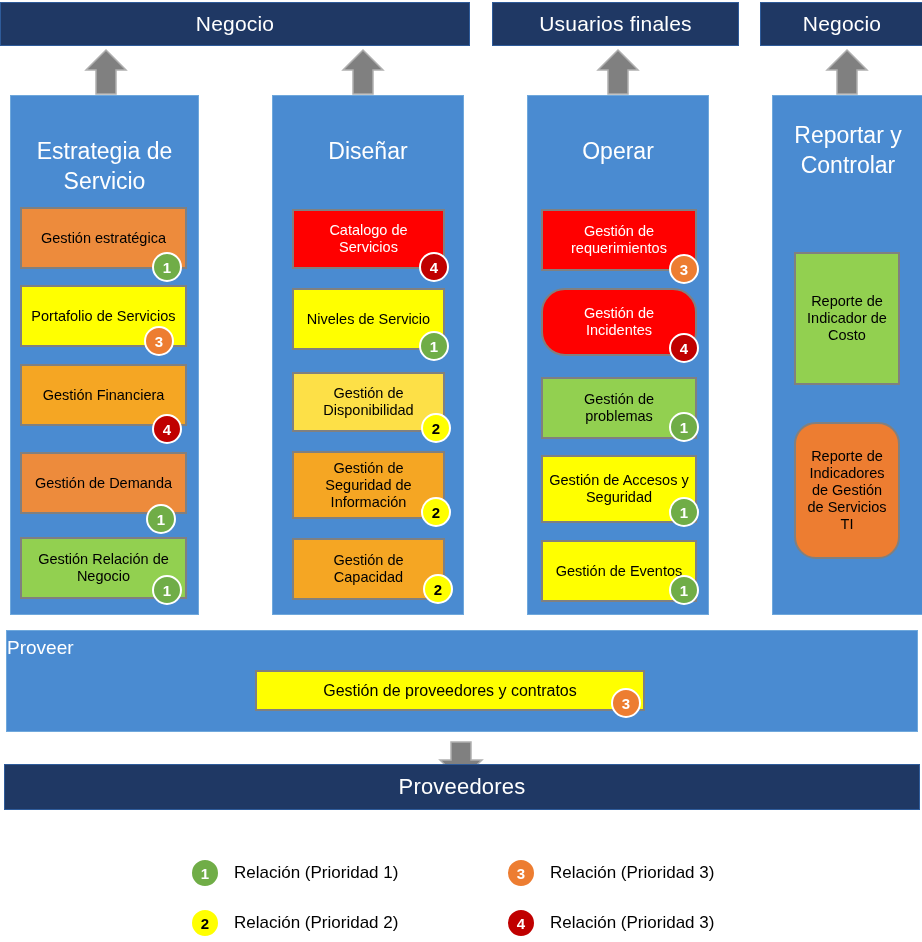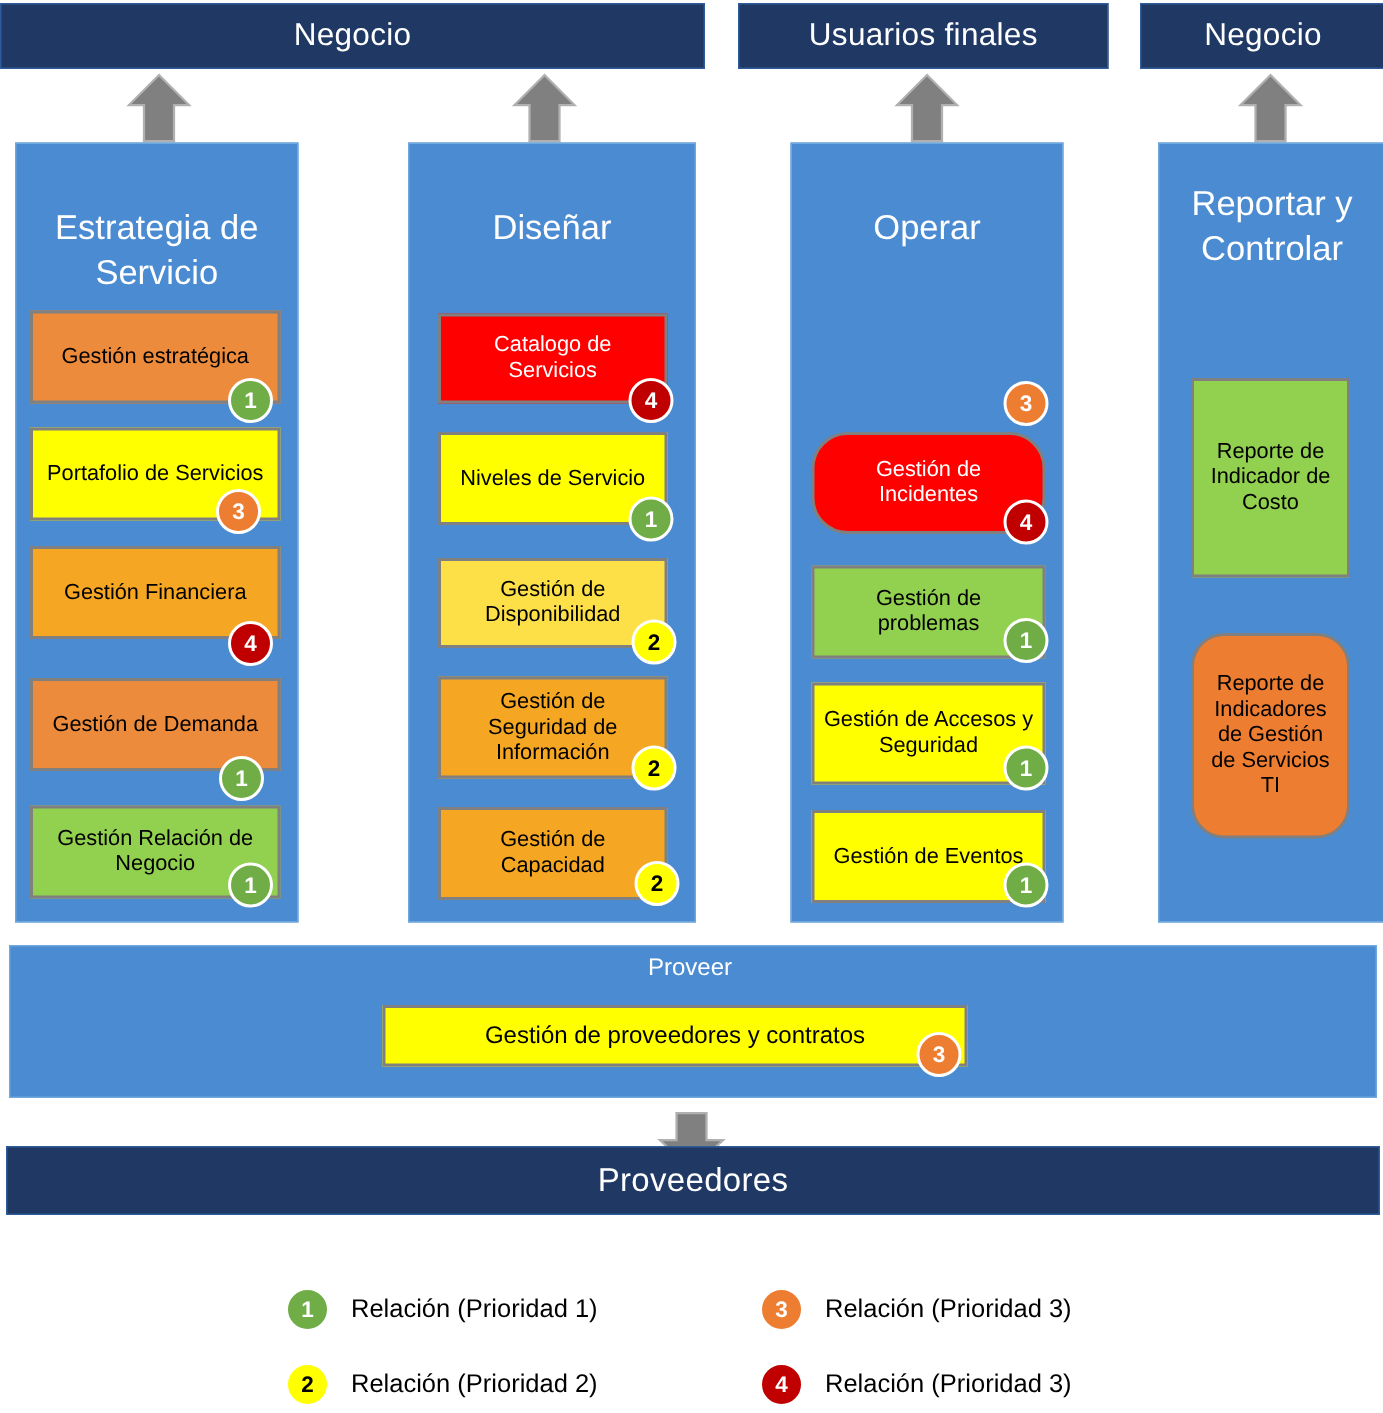--- a/index.html
+++ b/index.html
@@ -67,21 +67,21 @@
   .badge.p2{color:#000000;}
 
   
   .band{
     position:absolute;
     background:#4a8bd1;
     border:1px solid #6fa8dc;
   }
   .band-title{
     position:absolute;left:0;right:4px;top:6px;
-    text-align:center;color:#ffffff;font-size:16px;
+    color:#ffffff;font-size:19px;
   }
 
   
   .downarrow{position:absolute;}
 
   
   .legend-item{position:absolute;display:flex;align-items:center;}
   .legend-badge{
     width:30px;height:30px;border-radius:50%;
     border:2px solid #ffffff;
@@ -135,20 +135,21 @@
     <div class="badge" style="left: 419px; top: 331px; background: rgb(112, 173, 71);">1</div>
     <div class="pbox" style="left: 292px; top: 372px; width: 153px; height: 60px; background: #fde047; color: rgb(0, 0, 0);">Gestión de Disponibilidad</div>
     <div class="badge p2" style="left: 421px; top: 413px; background: rgb(255, 255, 0);">2</div>
     <div class="pbox" style="left: 292px; top: 451px; width: 153px; height: 68px; background: rgb(245, 166, 35); color: rgb(0, 0, 0);">Gestión de Seguridad de Información</div>
     <div class="badge p2" style="left: 421px; top: 497px; background: rgb(255, 255, 0);">2</div>
     <div class="pbox" style="left: 292px; top: 538px; width: 153px; height: 62px; background: rgb(245, 166, 35); color: rgb(0, 0, 0);">Gestión de Capacidad</div>
     <div class="badge p2" style="left: 423px; top: 574px; background: rgb(255, 255, 0);">2</div>
     <div class="column" style="left: 527px; top: 95px; width: 180px; height: 518px;">
       <div class="col-title" style="top: 40px;">Operar</div>
     </div>
+    <div class="pbox" style="left: 541px; top: 209px; width: 156px; height: 62px; background: rgb(255, 0, 0); color: rgb(255, 255, 255);">Gestión de requerimientos</div>
     <div class="badge" style="left: 669px; top: 254px; background: rgb(237, 125, 49);">3</div>
     <div class="pbox" style="left: 541px; top: 288px; width: 156px; height: 68px; background: rgb(255, 0, 0); color: rgb(255, 255, 255); border-radius: 24px;">Gestión de Incidentes</div>
     <div class="badge" style="left: 669px; top: 333px; background: rgb(192, 0, 0);">4</div>
     <div class="pbox" style="left: 541px; top: 377px; width: 156px; height: 62px; background: rgb(146, 208, 80); color: rgb(0, 0, 0);">Gestión de problemas</div>
     <div class="badge" style="left: 669px; top: 412px; background: rgb(112, 173, 71);">1</div>
     <div class="pbox" style="left: 541px; top: 455px; width: 156px; height: 68px; background: rgb(255, 255, 0); color: rgb(0, 0, 0);">Gestión de Accesos y Seguridad</div>
     <div class="badge" style="left: 669px; top: 497px; background: rgb(112, 173, 71);">1</div>
     <div class="pbox" style="left: 541px; top: 540px; width: 156px; height: 62px; background: rgb(255, 255, 0); color: rgb(0, 0, 0);">Gestión de Eventos</div>
     <div class="badge" style="left: 669px; top: 575px; background: rgb(112, 173, 71);">1</div>
     <div class="column" style="left: 772px; top: 95px; width: 150px; height: 518px;">

